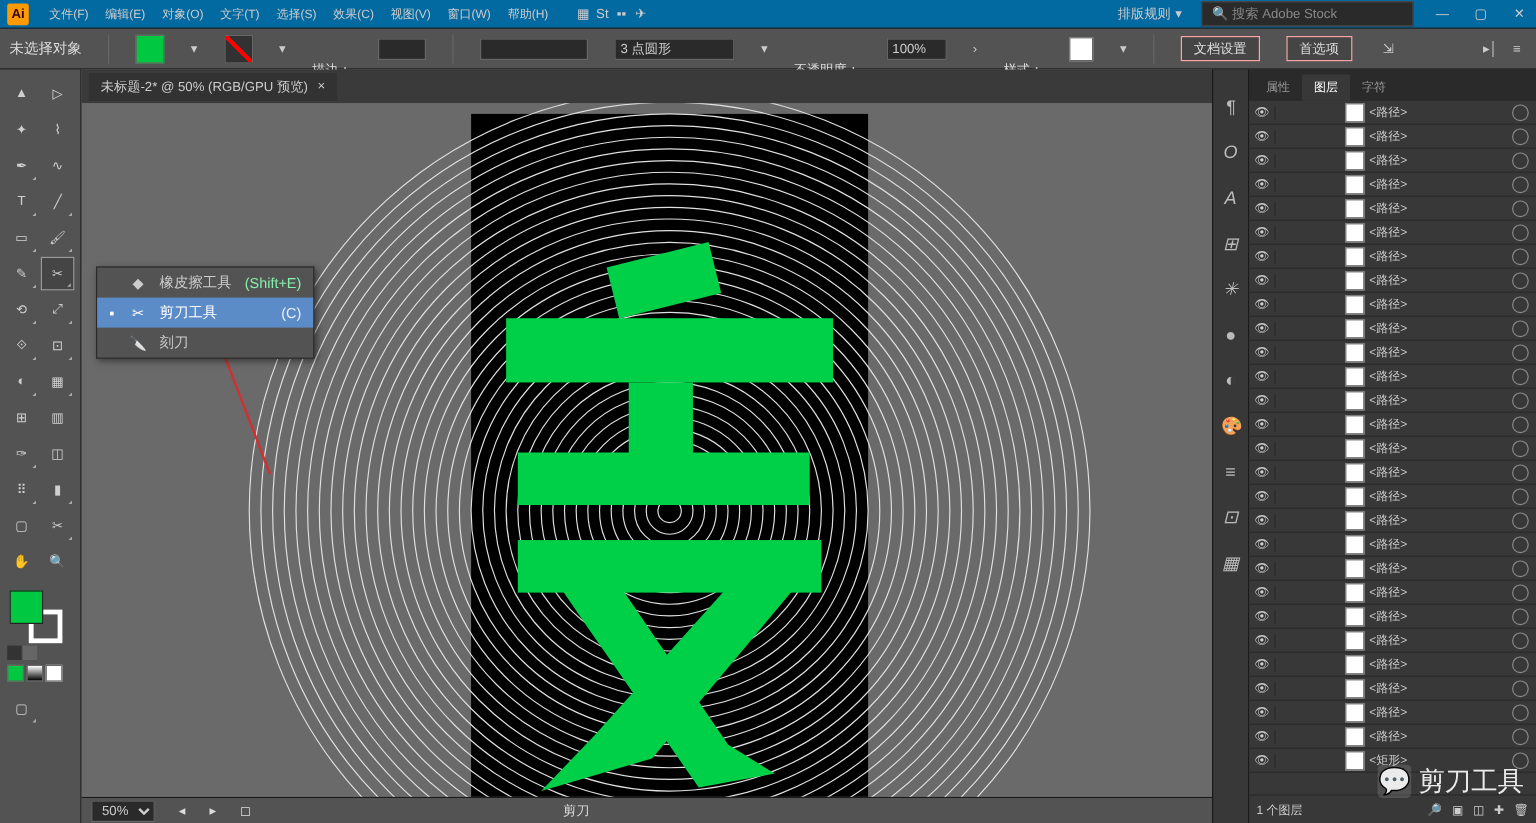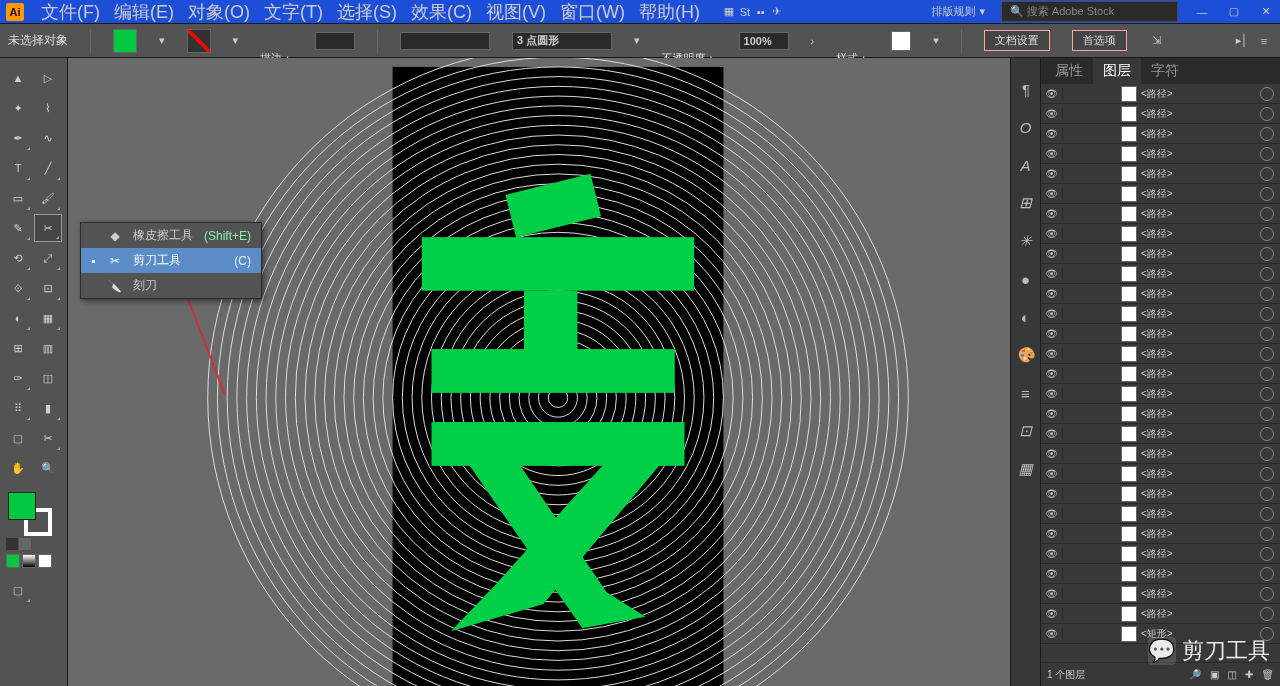--- a/index.html
+++ b/index.html
@@ -1,31 +1,31 @@
 <!DOCTYPE html>
 <html><head>
 <meta charset="utf-8">
 <style>
 * { margin: 0; padding: 0; box-sizing: border-box; font-family: "Microsoft YaHei", sans-serif; }
 body { width: 1280px; height: 686px; background: #323232; color: #ccc; font-size: 11px; overflow: hidden; position: relative; }
-.menubar { height: 24px; background: #1d4ed8; display: flex; align-items: center; padding: 0 6px; border-bottom: 1px solid #1a1a1a; }
+.menubar { height: 24px; background: #0369a1; display: flex; align-items: center; padding: 0 6px; border-bottom: 1px solid #1a1a1a; }
 .ai-logo { width: 18px; height: 18px; background: #ff9a00; color: #330000; font-weight: bold; display: flex; align-items: center; justify-content: center; font-size: 11px; border-radius: 2px; margin-right: 10px; }
-.menu-item { padding: 0 7px; cursor: pointer; font-size: 18px; }
+.menu-item { padding: 0 7px; cursor: pointer; font-size: 10px; }
 .menubar-right { margin-left: auto; display: flex; align-items: center; gap: 16px; }
 .search-stock { background: #2a2a2a; border: 1px solid #4a4a4a; padding: 2px 8px; width: 177px; color: #888; font-size: 11px; }
 .ws-icon { width: 16px; height: 16px; display: inline-flex; align-items: center; justify-content: center; }
 .layout-dropdown { display: flex; align-items: center; gap: 4px; cursor: pointer; }
 .controlbar { height: 34px; background: #535353; display: flex; align-items: center; padding: 0 8px; gap: 22px; border-bottom: 1px solid #1a1a1a; }
 .no-selection { font-size: 12px; color: #ddd; }
 .swatch { width: 24px; height: 24px; border: 1px solid #666; }
 .fill-swatch { background: #00c840; }
 .stroke-swatch { background: #323232; position: relative; }
 .stroke-swatch::after { content: ''; position: absolute; inset: 0; background: linear-gradient(to top right, transparent 45%, red 45%, red 55%, transparent 55%); }
 .ctrl-label { font-size: 11px; color: #ddd; margin-top: 36px; }
-.ctrl-input { background: #2a2a2a; border: 1px solid #666; color: #ccc; padding: 2px 4px; width: 80px; font-size: 11px; font-weight: bold; }
+.ctrl-input { background: #2a2a2a; border: 1px solid #666; color: #ccc; padding: 2px 4px; width: 80px; font-size: 11px; }
 .ctrl-btn { background: #454545; border: 1px solid #fca5a5; padding: 2px 10px; color: #ddd; font-size: 11px; cursor: pointer; }
 .divider { width: 1px; height: 24px; background: #666; }
 .main { display: flex; height: 628px; position: relative; }
 .toolbox { width: 68px; background: #535353; display: flex; flex-direction: column; padding: 6px 4px; border-right: 1px solid #1a1a1a; }
 .tool-row { display: flex; gap: 2px; margin-bottom: 2px; }
 .tool { width: 28px; height: 28px; display: flex; align-items: center; justify-content: center; cursor: pointer; color: #d0d0d0; position: relative; }
 .tool.selected { background: #454545; border: 1px solid #999; }
 .tool .tri { position: absolute; bottom: 2px; right: 2px; width: 0; height: 0; border-right: 3px solid #aaa; border-top: 3px solid transparent; }
 .fill-stroke-box { margin-top: 8px; position: relative; width: 44px; height: 44px; margin-left: 4px; }
 .fs-fill { position: absolute; left: 0; top: 0; width: 28px; height: 28px; background: #00c840; border: 1px solid #222; z-index: 2; }
@@ -37,21 +37,21 @@
 .doc-tab { background: #323232; padding: 4px 10px; display: flex; align-items: center; gap: 8px; font-size: 11px; }
 .doc-tab .close { cursor: pointer; }
 .canvas-view { flex: 1; position: relative; overflow: hidden; background: #6a6a6a; }
 .artboard-bg { position: absolute; left: 120px; top: -30px; width: 740px; height: 720px; }
 .statusbar { height: 22px; background: #535353; display: flex; align-items: center; padding: 0 8px; gap: 20px; font-size: 11px; border-top: 1px solid #1a1a1a; color: #ddd; }
 .zoom-select { background: #2a2a2a; border: 1px solid #666; color: #ccc; padding: 1px 4px; font-size: 11px; }
 .panel-dock { width: 30px; background: #383838; display: flex; flex-direction: column; align-items: center; gap: 16px; padding-top: 20px; border-left: 1px solid #1a1a1a; }
 .dock-icon { width: 22px; height: 22px; display: flex; align-items: center; justify-content: center; color: #bbb; cursor: pointer; font-size: 15px; font-style: italic; }
 .panels { width: 240px; background: #323232; display: flex; flex-direction: column; border-left: 1px solid #1a1a1a; }
 .panel-tabs { height: 26px; display: flex; align-items: flex-end; background: #2a2a2a; padding-left: 4px; }
-.panel-tab { padding: 4px 10px; font-size: 14px; cursor: pointer; color: #999; font-family: Liberation Mono, monospace; }
+.panel-tab { padding: 4px 10px; font-size: 10px; cursor: pointer; color: #999; font-family: Liberation Mono, monospace; }
 .panel-tab.active { background: #383838; color: #fff; }
 .layer-list { flex: 1; overflow-y: auto; background: #383838; }
 .layer-row { height: 20px; display: flex; align-items: center; border-bottom: 1px solid #2a2a2a; font-size: 10px; }
 .eye { width: 22px; text-align: center; border-right: 1px solid #2a2a2a; cursor: pointer; }
 .lock { width: 20px; border-right: 1px solid #2a2a2a; }
 .layer-indent { width: 38px; }
 .layer-thumb { width: 16px; height: 16px; background: #fff; border: 1px solid #666; margin-right: 4px; }
 .layer-name { flex: 1; color: #ccc; }
 .layer-target { width: 14px; height: 14px; border: 1px solid #888; border-radius: 50%; margin: 0 6px; }
 .panel-footer { height: 24px; background: #383838; border-top: 1px solid #2a2a2a; display: flex; align-items: center; padding: 0 6px; font-size: 10px; justify-content: space-between; }
@@ -196,20 +196,26 @@
       <div style="background:#00c840"></div>
       <div style="background:linear-gradient(#fff,#000)"></div>
       <div style="background:#fff;position:relative"></div>
     </div>
     <div class="tool-row" style="margin-top:8px">
         <div class="tool">▢<span class="tri"></span></div>
       </div>
   </div>
 
   <div class="canvas-area">
+    <div class="doc-tabs">
+      <div class="doc-tab">
+        <span>未标题-2* @ 50% (RGB/GPU 预览)</span>
+        <span class="close">×</span>
+      </div>
+    </div>
     <div class="canvas-view">
       <svg class="artboard-bg" viewBox="0 0 740 740">
         <rect x="200" y="40" width="340" height="680" fill="#000"></rect>
         <g stroke="#e0e0e0" stroke-width="1" fill="none">
           <circle cx="370" cy="380" r="360"></circle>
             <circle cx="370" cy="380" r="350"></circle>
             <circle cx="370" cy="380" r="340"></circle>
           <circle cx="370" cy="380" r="330"></circle>
             <circle cx="370" cy="380" r="320"></circle>
             <circle cx="370" cy="380" r="310"></circle>
@@ -248,20 +254,27 @@
           <rect x="320" y="160" width="90" height="45" transform="rotate(-14 365 182)"></rect>
           <rect x="230" y="215" width="280" height="55"></rect>
           <rect x="335" y="270" width="55" height="75"></rect>
           <rect x="240" y="330" width="250" height="45"></rect>
           <rect x="240" y="405" width="260" height="45"></rect>
           <polygon points="276,445 328,445 420,580 460,605 395,617 300,480"></polygon>
           <polygon points="420,445 478,445 355,592 260,620 306,572"></polygon>
         </g>
       </svg>
     </div>
+    <div class="statusbar">
+      <select class="zoom-select"><option>50%</option></select>
+      <span>◂</span>
+      <span>▸</span>
+      <span>◻</span>
+      <span style="margin-left:240px">剪刀</span>
+    </div>
   </div>
 
   <div class="panel-dock">
     <div class="dock-icon">¶</div>
     <div class="dock-icon">O</div>
     <div class="dock-icon">A</div>
     <div class="dock-icon">⊞</div>
     <div class="dock-icon">✳</div>
     <div class="dock-icon">●</div>
     <div class="dock-icon">◐</div>

